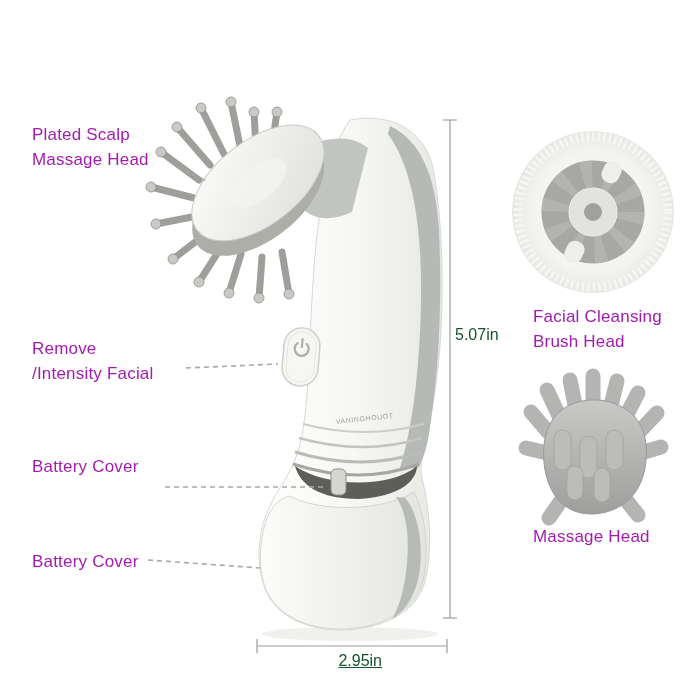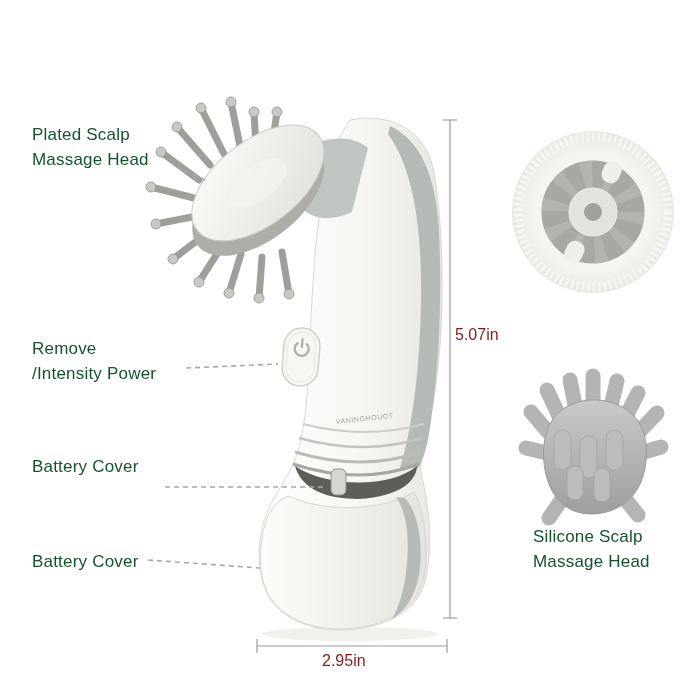--- a/index.html
+++ b/index.html
@@ -2,28 +2,28 @@
 <html><head>
 <meta charset="utf-8">
 <style>
   html,body{margin:0;padding:0;background:#ffffff;}
   .stage{
     position:relative;width:700px;height:700px;background:#ffffff;
     font-family:"Liberation Sans",sans-serif;overflow:hidden;
   }
   .art{position:absolute;left:0;top:0;}
   .callout{
-    position:absolute;font-size:17px;line-height:25px;color:#14532d;
+    position:absolute;font-size:17px;line-height:25px;color:#a21caf;
     letter-spacing:.2px;white-space:nowrap;
   }
   .callout span{display:block;}
   .dim{
-    position:absolute;font-size:16px;color:#7f1d1d;white-space:nowrap;
+    position:absolute;font-size:16px;color:#14532d;white-space:nowrap;
   }
-  .dim.center{text-align:left;}
+  .dim.center{text-align:right;text-decoration:underline;}
 </style>
 </head>
 <body>
 
 <div class="stage">
 
   <svg class="art" width="700" height="700" viewBox="0 0 700 700">
     <defs>
       <linearGradient id="bodyGrad" x1="0" y1="0" x2="1" y2="0">
         <stop offset="0" stop-color="#ffffff"></stop>
@@ -208,33 +208,36 @@
     </g>
   </svg>
 
   <div class="callout" style="left:32px;top:122px">
     <span>Plated Scalp</span>
     <span>Massage Head</span>
   </div>
 
   <div class="callout" style="left:32px;top:336px">
     <span>Remove</span>
-    <span>/Intensity Power</span>
+    <span>/Intensity Facial</span>
   </div>
 
   <div class="callout" style="left:32px;top:454px">
     <span>Battery Cover</span>
   </div>
 
   <div class="callout" style="left:32px;top:549px">
     <span>Battery Cover</span>
   </div>
 
+  <div class="callout" style="left:533px;top:304px">
+    <span>Facial Cleansing</span>
+    <span>Brush Head</span>
+  </div>
 
   <div class="callout" style="left:533px;top:524px">
-    <span>Silicone Scalp</span>
     <span>Massage Head</span>
   </div>
 
   <div class="dim" style="left:455px;top:326px">5.07in</div>
   <div class="dim center" style="left:322px;top:652px;width:60px">2.95in</div>
 
 </div>
 
 </body></html>

